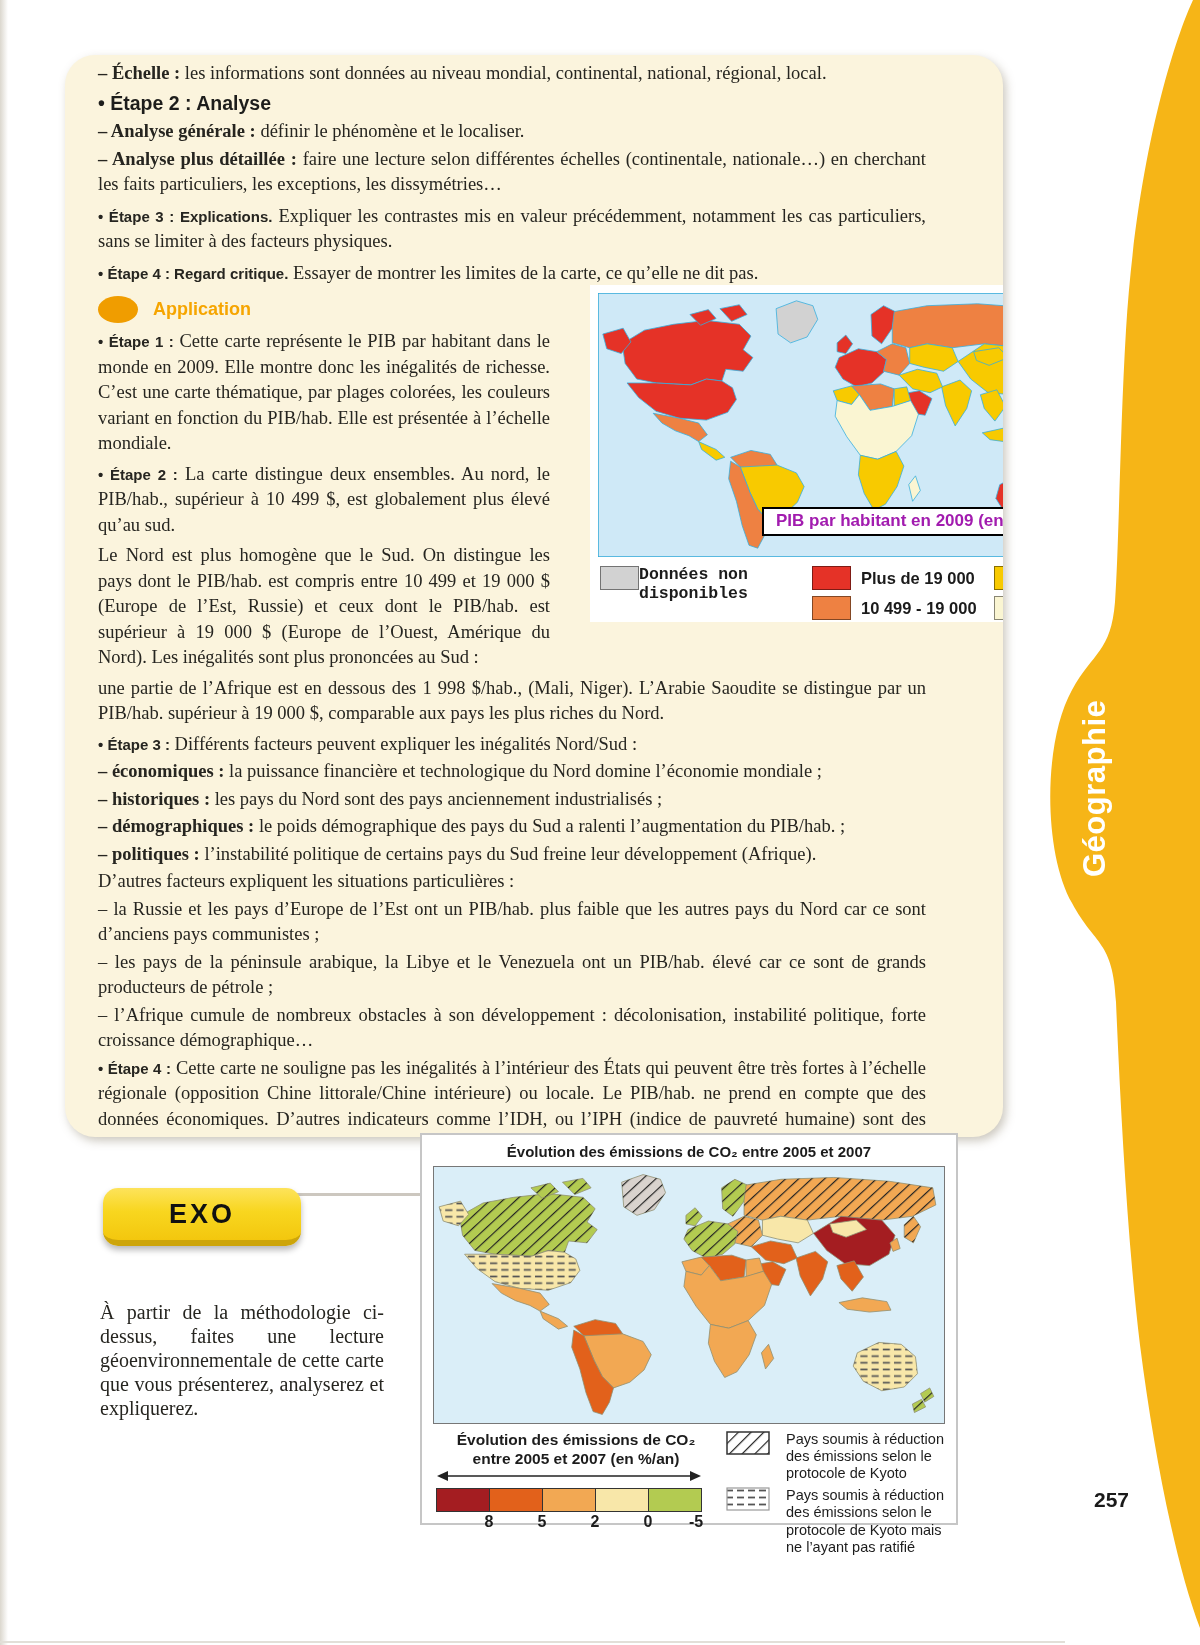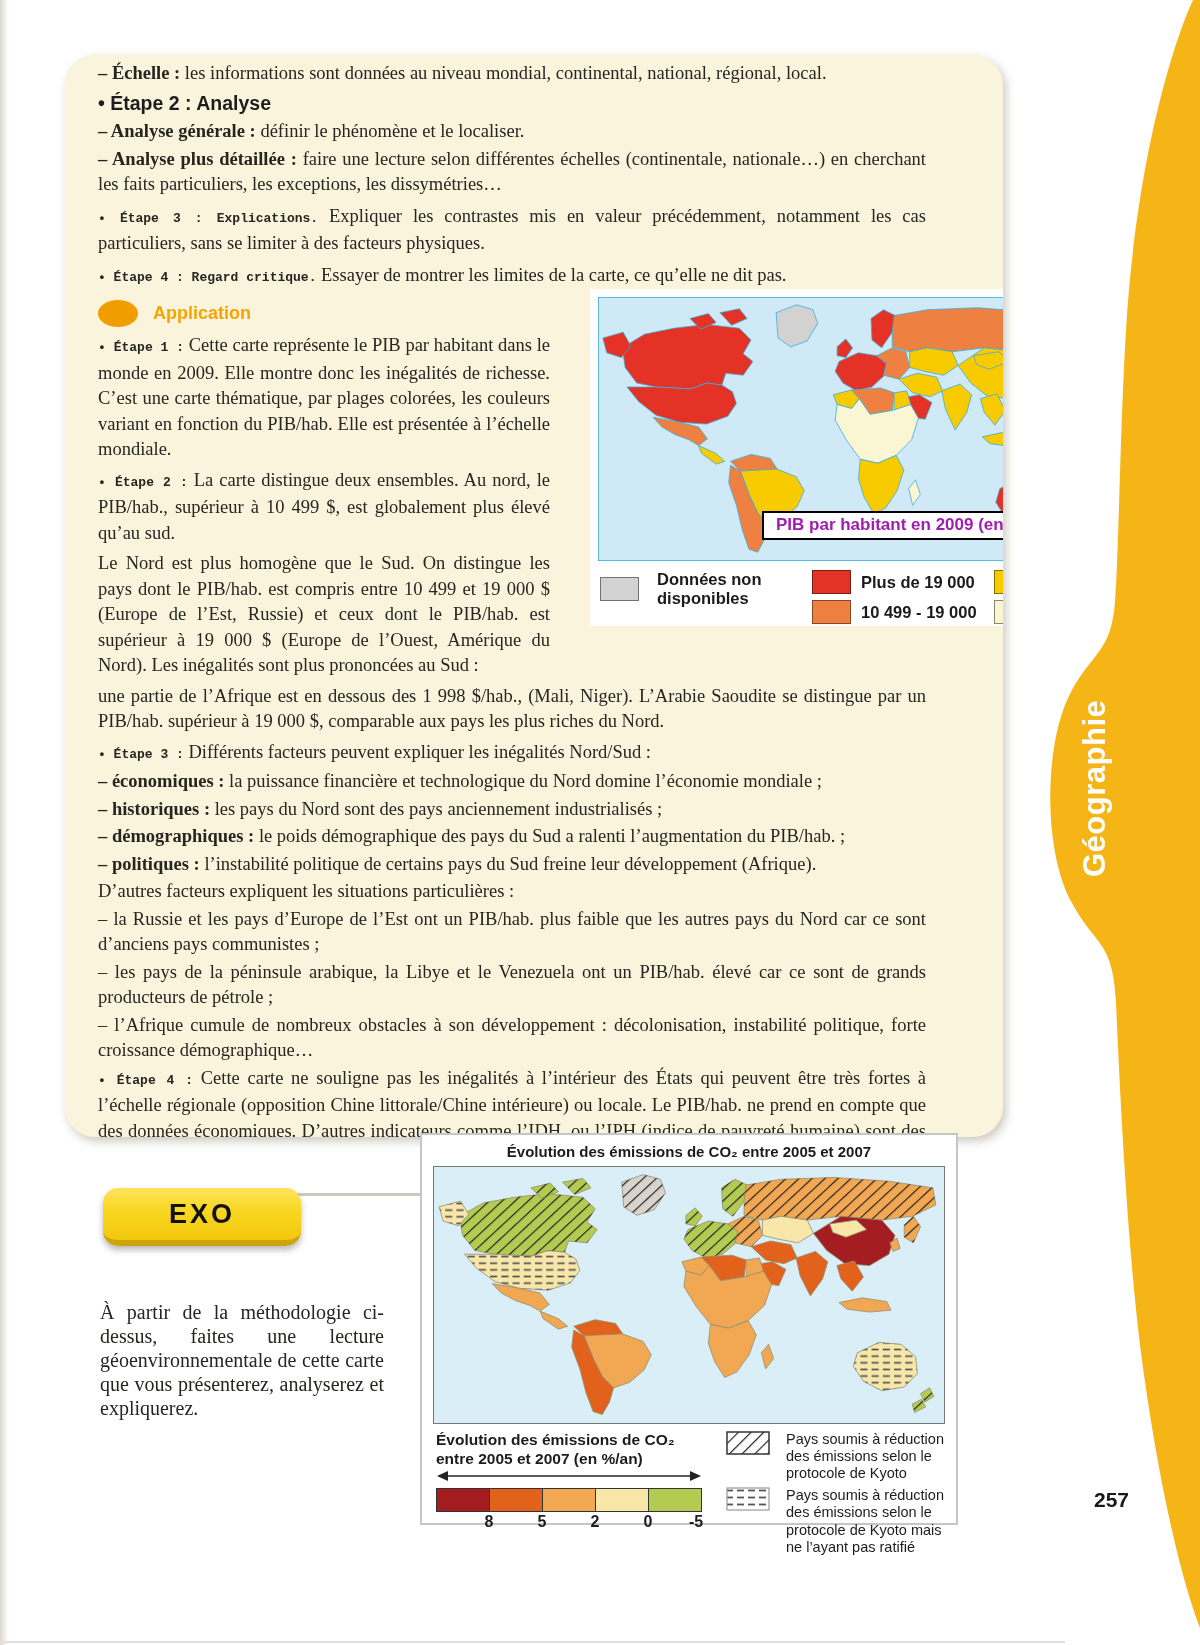--- a/index.html
+++ b/index.html
@@ -19,21 +19,21 @@
              font-family:"Liberation Sans","DejaVu Sans",sans-serif;font-weight:bold;
              font-size:31px;color:#ffffff;letter-spacing:.5px;}
 
   
   .method-box{position:absolute;left:65px;top:55px;width:938px;height:1082px;
               background:#fbf4dd;border-radius:30px;box-sizing:border-box;
               box-shadow:3px 4px 10px rgba(120,110,88,.38);
               padding:6px 77px 0 33px;overflow:hidden;}
   .m-line{font-size:18.5px;line-height:25px;margin:0 0 3px;text-align:justify;}
   .lead-b{font-weight:bold;}
-  .lead-s{font-family:Liberation Mono, monospace;font-weight:bold;font-size:13px;}
+  .lead-s{font-family:Liberation Sans, sans-serif;font-weight:bold;font-size:15px;}
   .m-head{font-family:"Liberation Sans","DejaVu Sans",sans-serif;font-weight:bold;
           font-size:19.5px;margin:6px 0 4px;color:#1d1d1b;}
   .mt{margin-top:7px;}
 
   .app-head{display:flex;align-items:center;gap:15px;margin:10px 0 6px;}
   .app-ellipse{width:40px;height:27px;border-radius:50%;}
   .app-title{font-family:"Liberation Sans","DejaVu Sans",sans-serif;font-weight:bold;
              font-size:18px;color:#f6a500;}
 
   .app-body{position:relative;}
@@ -48,21 +48,21 @@
   #pib-svg{display:block;width:484px;height:264px;}
   .pib-badge{position:absolute;left:172px;top:222px;background:#fff;border:2px solid #000;
              font-family:"Liberation Sans","DejaVu Sans",sans-serif;font-weight:bold;
              font-size:17px;padding:2px 12px 3px;white-space:nowrap;color:#a21caf;}
   .pib-legend{display:grid;grid-template-columns:210px 180px 1fr;grid-auto-rows:30px;
               padding:6px 0 0 2px;column-gap:2px;align-items:center;
               font-family:"Liberation Sans","DejaVu Sans",sans-serif;
               font-size:16.5px;font-weight:600;color:#1b1b1b;}
   .lg-item{display:flex;align-items:center;gap:10px;}
   .lg-sw{width:37px;height:22px;border:1px solid rgba(0,0,0,.45);flex:0 0 auto;}
-  .lg-gray{grid-row:1/3;align-self:start;display:flex;align-items:center;gap:18px;padding-top:3px;}
+  .lg-gray{grid-row:1/3;align-self:start;display:flex;align-items:flex-start;gap:0;padding-top:3px;font-family:Liberation Mono, monospace;}
   .lg-gray .txt{line-height:1.15;}
 
   
   .exo-line{position:absolute;left:295px;top:1193px;width:128px;height:3px;background:#ccc7bf;z-index:1;}
   .exo-badge{position:absolute;left:103px;top:1188px;width:198px;height:58px;z-index:3;
              background:linear-gradient(#fde35b,#f8d61f 45%,#f3c70e);
              border-radius:15px;border-bottom:6px solid #cda50a;box-sizing:border-box;
              box-shadow:0 4px 6px rgba(0,0,0,.28);
              display:flex;align-items:center;justify-content:center;
              font-family:"Liberation Sans","DejaVu Sans",sans-serif;font-weight:bold;
@@ -72,21 +72,21 @@
 
   
   .co2-panel{position:absolute;left:420px;top:1133px;width:538px;height:392px;
              background:#fff;border:2px solid #c6c6c6;box-sizing:border-box;z-index:2;}
   .co2-title{font-family:"Liberation Sans","DejaVu Sans",sans-serif;font-weight:bold;
              font-size:15px;text-align:center;margin:8px 4px 6px;color:#1c1c1c;}
   #co2-svg{display:block;margin:0 auto;width:512px;height:258px;border:1.5px solid #777;box-sizing:border-box;}
   .co2-legend{display:flex;padding:7px 6px 4px 14px;gap:10px;}
   .co2-left{width:280px;}
   .co2-lt{font-family:"Liberation Sans","DejaVu Sans",sans-serif;font-weight:bold;
-          font-size:15.5px;line-height:1.2;color:#1c1c1c;}
+          font-size:15.5px;line-height:1.2;color:#1c1c1c;text-align:center;}
   .ramp{display:flex;width:266px;height:24px;border:1px solid #333;box-sizing:border-box;margin-top:2px;}
   .ramp div{flex:1;border-right:1px solid #333;}
   .ramp div:last-child{border-right:none;}
   .ticks{position:relative;height:20px;font-family:"Liberation Sans","DejaVu Sans",sans-serif;
          font-weight:bold;font-size:16px;color:#1c1c1c;}
   .ticks span{position:absolute;transform:translateX(-50%);top:1px;}
   .co2-right{flex:1;font-family:"Liberation Sans","DejaVu Sans",sans-serif;
              font-size:14.5px;line-height:1.18;color:#1c1c1c;}
   .hl-item{display:flex;gap:16px;margin-bottom:5px;align-items:flex-start;}
   .hl-sw{flex:0 0 auto;}

